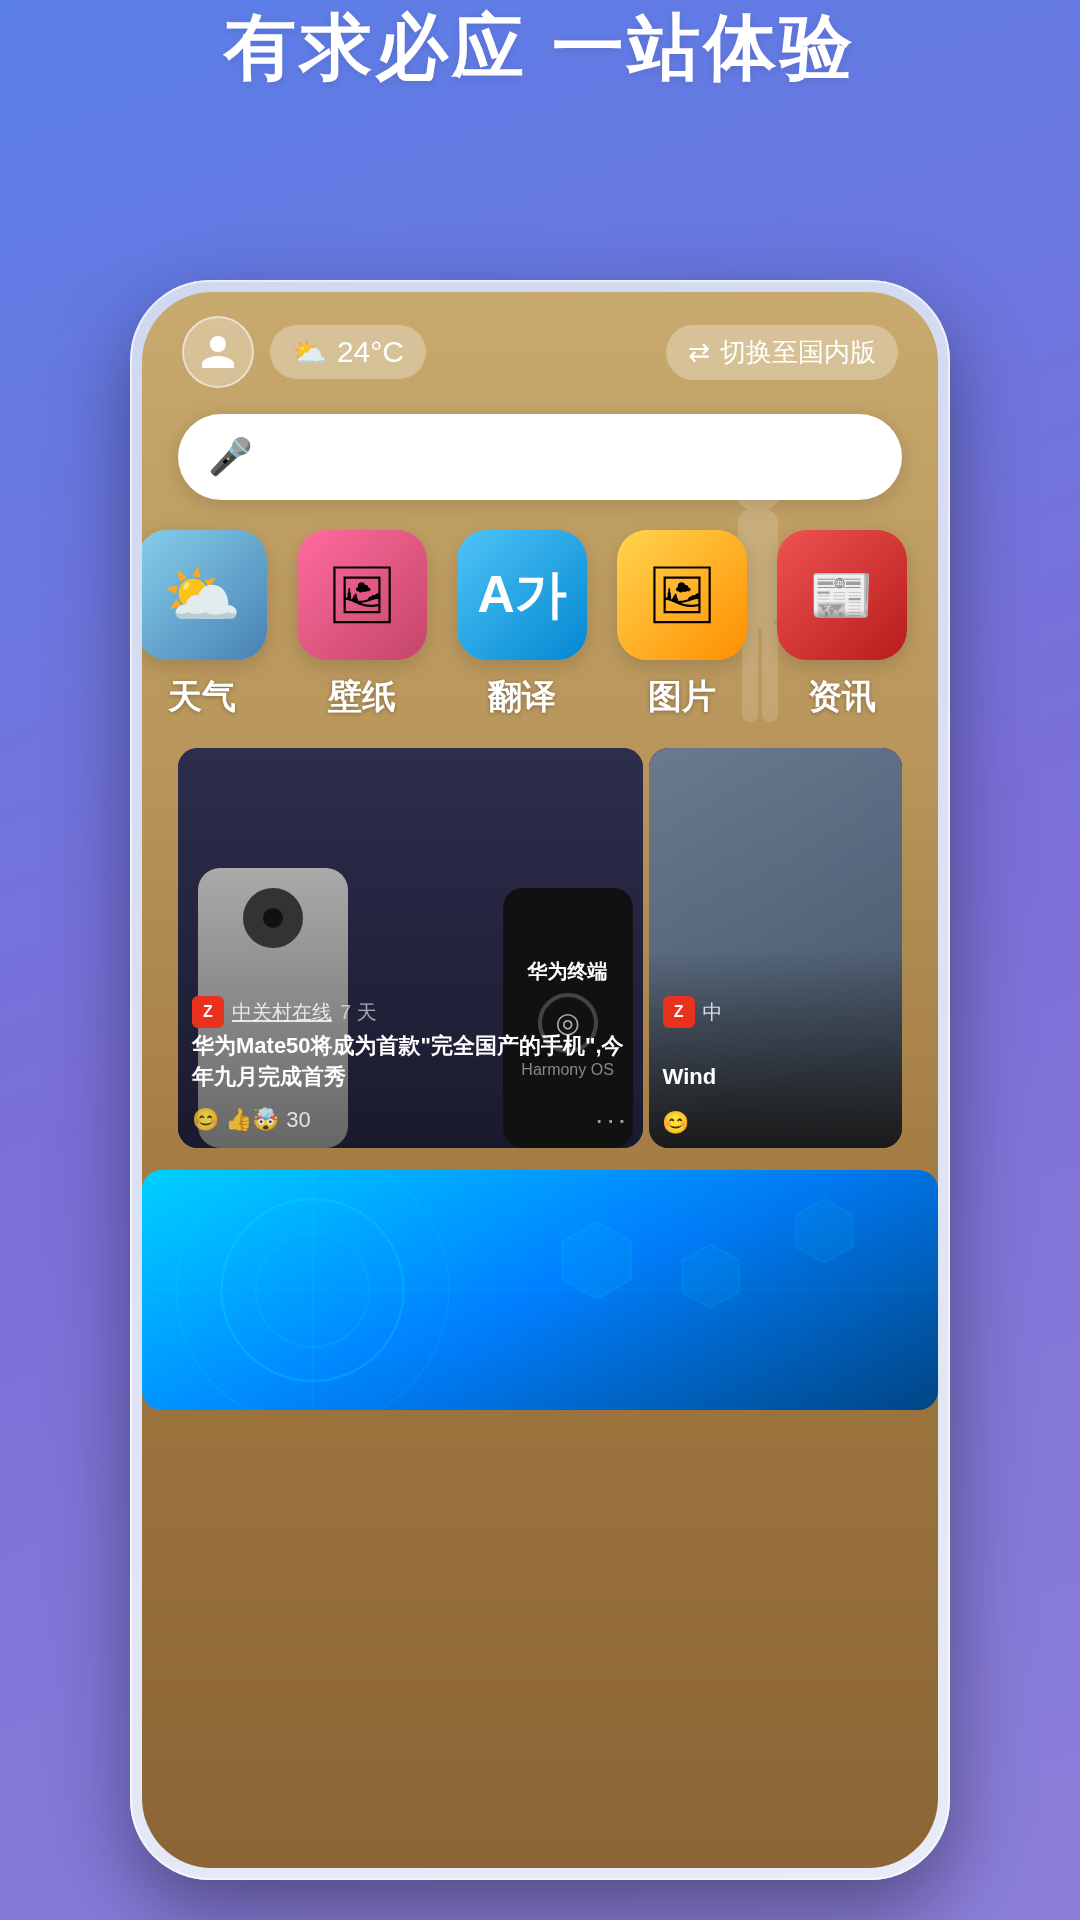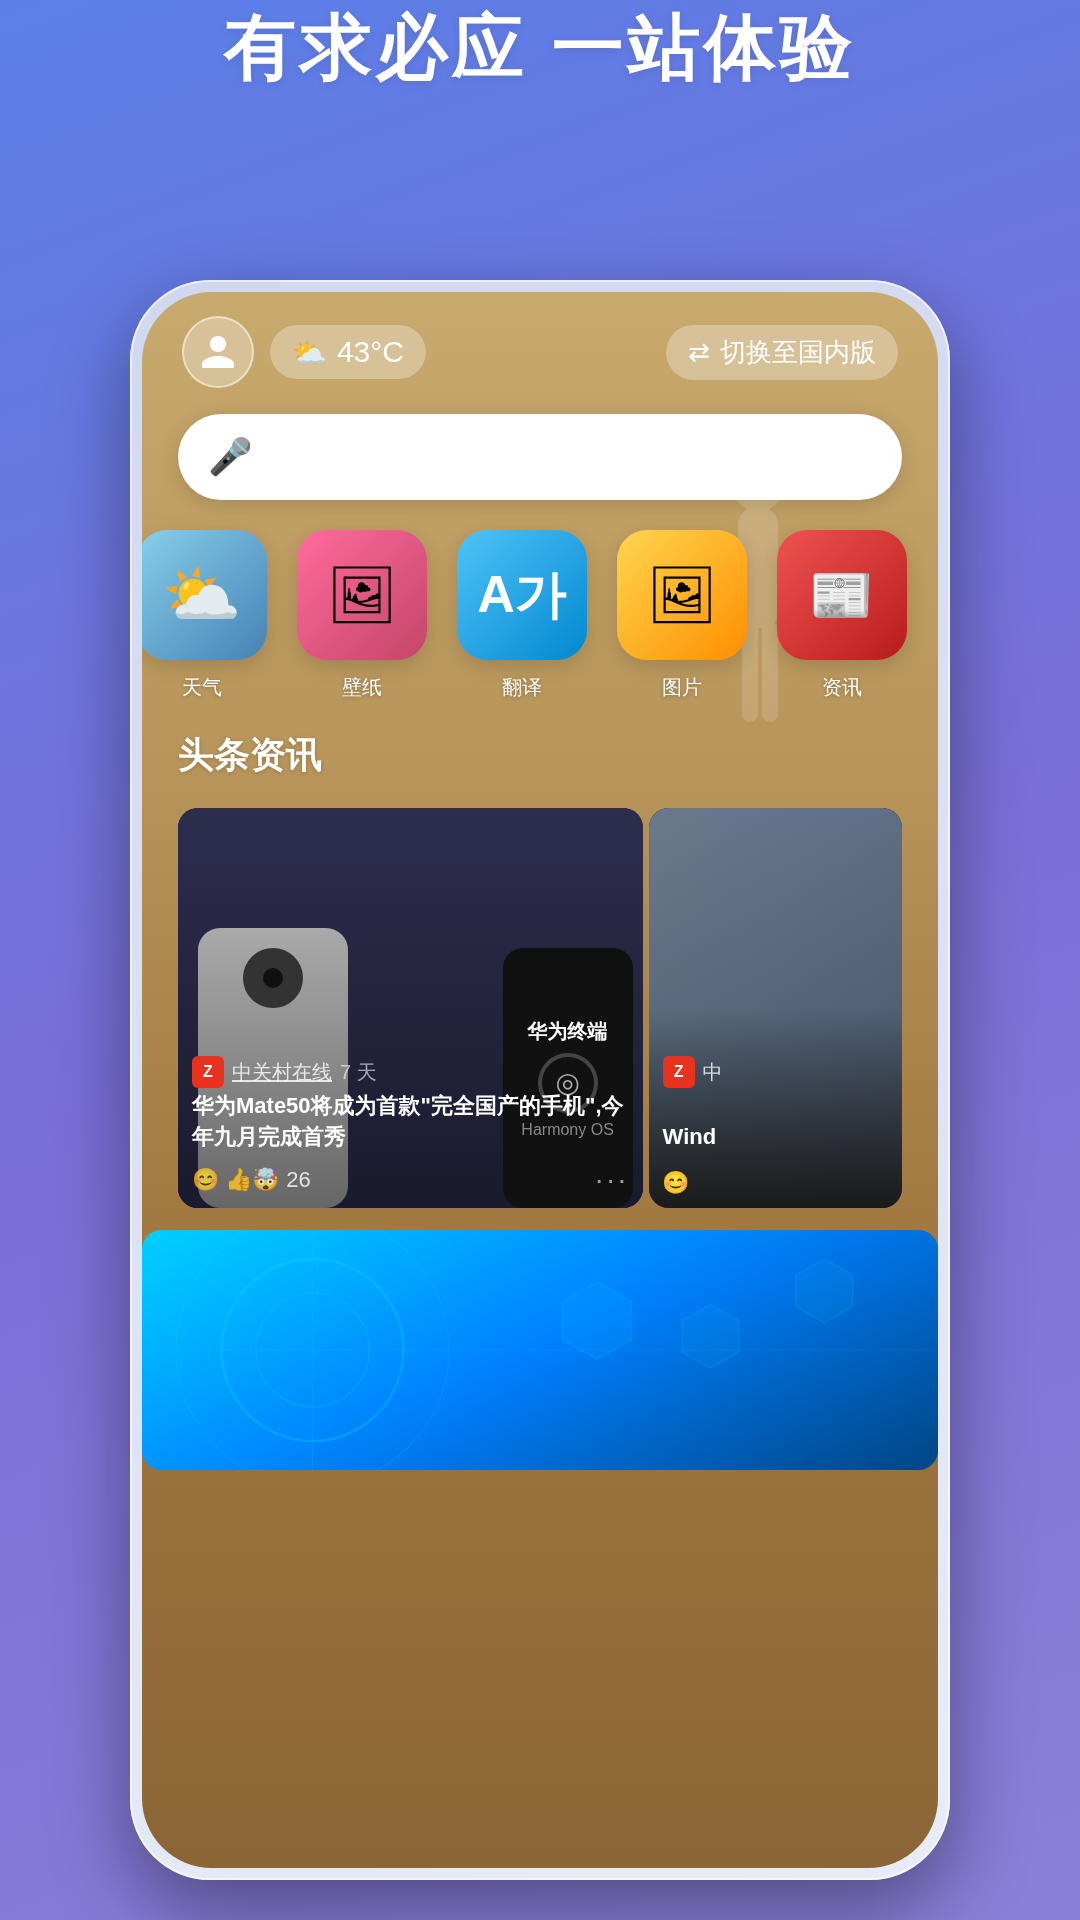--- a/index.html
+++ b/index.html
@@ -167,22 +167,22 @@
       background: white;
       display: flex;
       align-items: center;
       justify-content: center;
       box-shadow: 0 6px 20px rgba(0,0,0,0.15);
       font-size: 64px;
     }
 
     .app-label {
       color: white;
-      font-size: 20px;
-      font-weight: 400;
+      font-size: 34px;
+      font-weight: 700;
       text-shadow: 0 1px 4px rgba(0,0,0,0.3);
     }
 
     
     .ms-note {
       color: rgba(255,255,255,0.85);
       font-size: 24px;
       padding: 0 36px 16px;
       text-shadow: 0 1px 3px rgba(0,0,0,0.2);
     }
@@ -280,21 +280,21 @@
 
       <div class="status-bar">
         <div class="status-left">
           <div class="avatar-btn">
             <svg viewBox="0 0 24 24">
               <path d="M12 12c2.7 0 4.8-2.1 4.8-4.8S14.7 2.4 12 2.4 7.2 4.5 7.2 7.2 9.3 12 12 12zm0 2.4c-3.2 0-9.6 1.6-9.6 4.8v2.4h19.2v-2.4c0-3.2-6.4-4.8-9.6-4.8z"></path>
             </svg>
           </div>
           <div class="weather-pill">
             <span class="weather-icon-small">⛅</span>
-            <span>43°C</span>
+            <span>24°C</span>
           </div>
         </div>
         <div class="switch-btn">
           <span>⇄</span>
           <span>切换至国内版</span>
         </div>
       </div>
 
       <div class="search-container">
         <div class="search-bar">
@@ -334,21 +334,20 @@
 
         <div class="app-item">
           <div class="app-icon-box news-app-icon">
             <span style="font-size:52px; color:white;">📰</span>
           </div>
           <span class="app-label">资讯</span>
         </div>
       </div>
 
 
-      <div class="news-title">头条资讯</div>
 
       <div class="news-grid">
 
         <div class="news-card" style="flex: 1.1;">
           <div style="position:relative; height:400px; background: linear-gradient(180deg, #2d2d4e 0%, #1a1a2e 100%); overflow:hidden;">
 
             <div style="position:absolute; bottom:0; left:20px; width:150px; height:280px; background: linear-gradient(180deg, #aaa 0%, #666 100%); border-radius:22px; overflow:hidden;">
               <div style="position:absolute; top:20px; left:50%; transform:translateX(-50%); width:60px; height:60px; background:#111; border-radius:50%; border: 20px solid #333;"></div>
             </div>
             <div style="position:absolute; bottom:0; right:10px; width:130px; height:260px; background: #111; border-radius:20px; display:flex; flex-direction:column; align-items:center; justify-content:center; color:white; font-size:18px; text-align:center; padding:10px;">
@@ -361,21 +360,21 @@
               <div style="width:32px; height:32px; background:#e8321e; border-radius:6px; display:flex; align-items:center; justify-content:center; color:white; font-size:16px; font-weight:700;">Z</div>
               <span style="color:rgba(255,255,255,0.8); font-size:20px;text-decoration:underline;">中关村在线</span>
               <span style="color:rgba(255,255,255,0.6); font-size:20px;">7 天</span>
             </div>
 
             <div style="position:absolute; bottom:55px; left:14px; right:14px; color:white; font-size:22px; font-weight:600; line-height:1.4;">华为Mate50将成为首款"完全国产的手机",今年九月完成首秀</div>
 
             <div style="position:absolute; bottom:12px; left:14px; right:14px; display:flex; align-items:center; justify-content:space-between;">
               <div style="display:flex; align-items:center; gap:6px; font-size:22px; color:rgba(255,255,255,0.8);">
                 <span>😊</span>
-                <span>👍🤯 26</span>
+                <span>👍🤯 30</span>
               </div>
               <span style="color:rgba(255,255,255,0.6); font-size:28px; letter-spacing:2px;">···</span>
             </div>
           </div>
         </div>
 
         <div class="news-card" style="flex: 0.6;">
           <div style="position:relative; height:400px; background: linear-gradient(180deg, #2d3a50 0%, #1a2535 100%); overflow:hidden;">
 
             <div style="position:absolute; inset:0; background: linear-gradient(135deg, #c8d8e8 0%, #a0b8d0 50%, #8090a8 100%); opacity:0.4;"></div>

